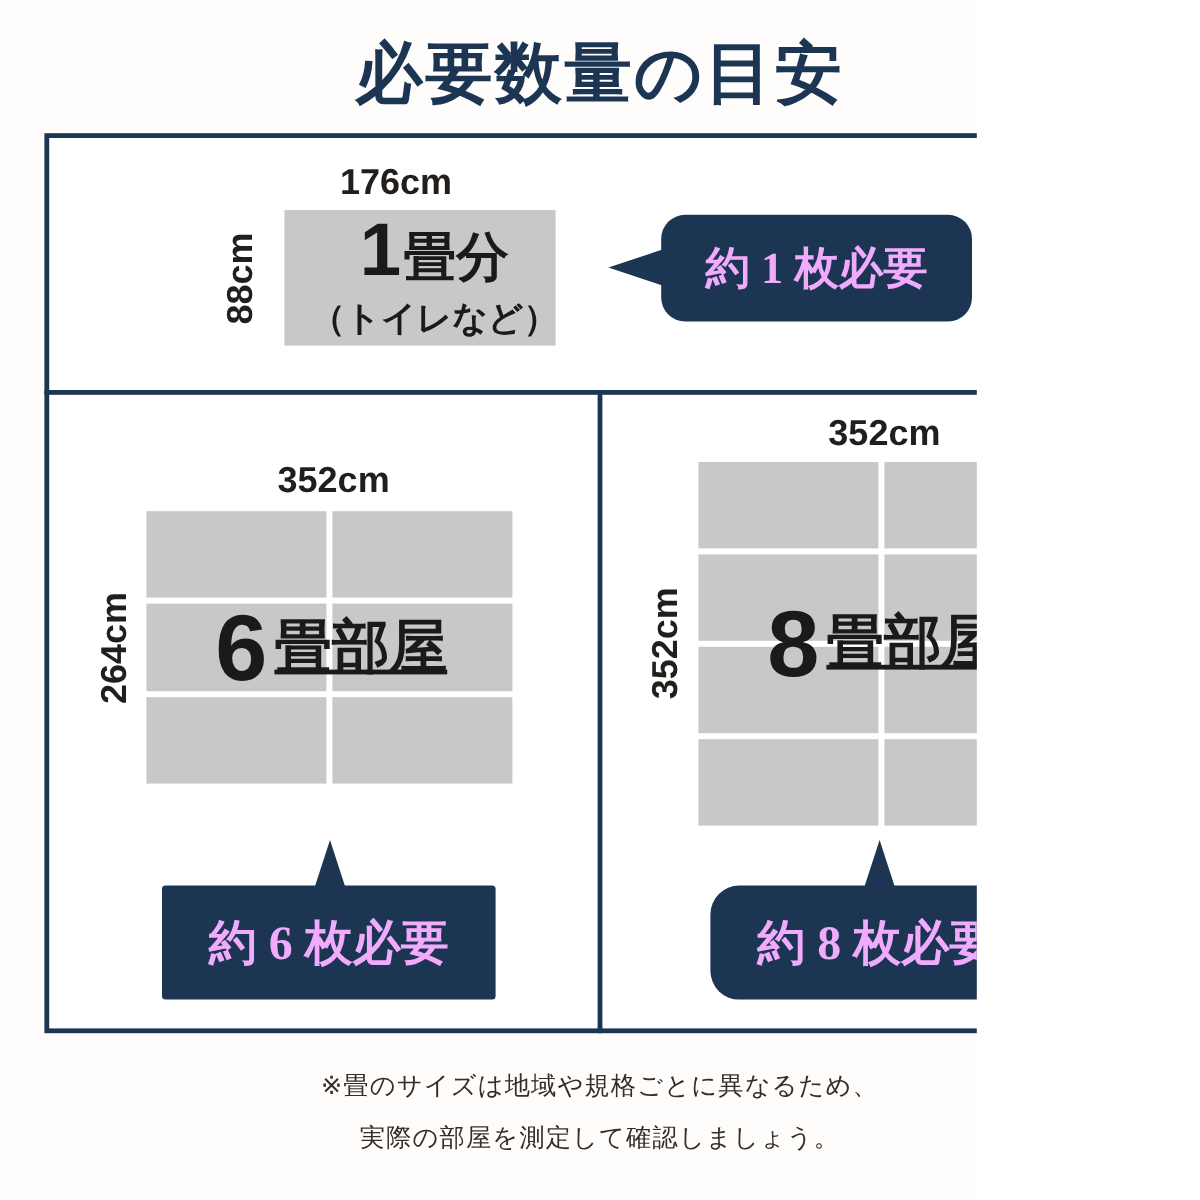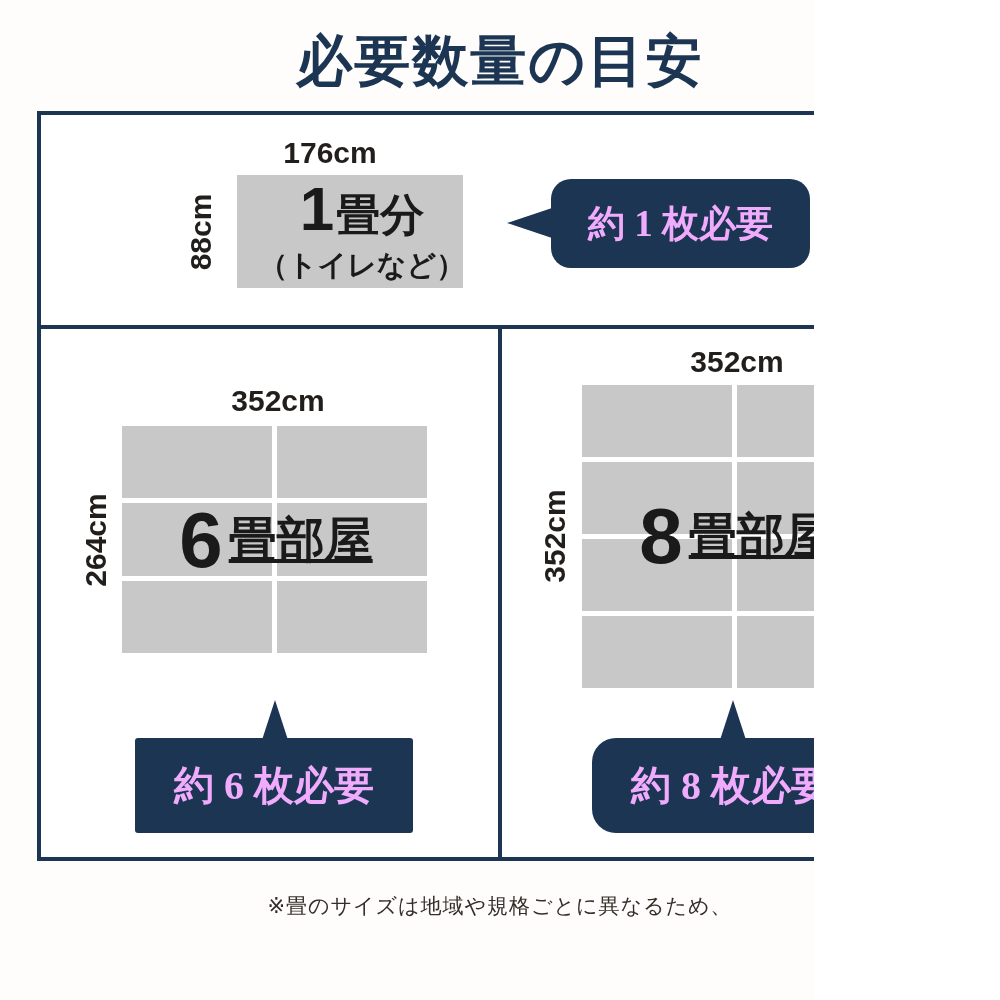--- a/index.html
+++ b/index.html
@@ -155,15 +155,16 @@
   <div class="room-label" style="left:736px; top:536px;">
     <span class="big-num">8</span>
     <span class="suffix">畳部屋</span>
   </div>
 
   <div class="tail tail-up eight"></div>
   <div class="bubble bubble-eight">約 8 枚必要</div>
 
   <div class="footnote">
     <div>※畳のサイズは地域や規格ごとに異なるため、</div>
+    <div>実際の部屋を測定して確認しましょう。</div>
   </div>
 
 </div>
 
 </body></html>

